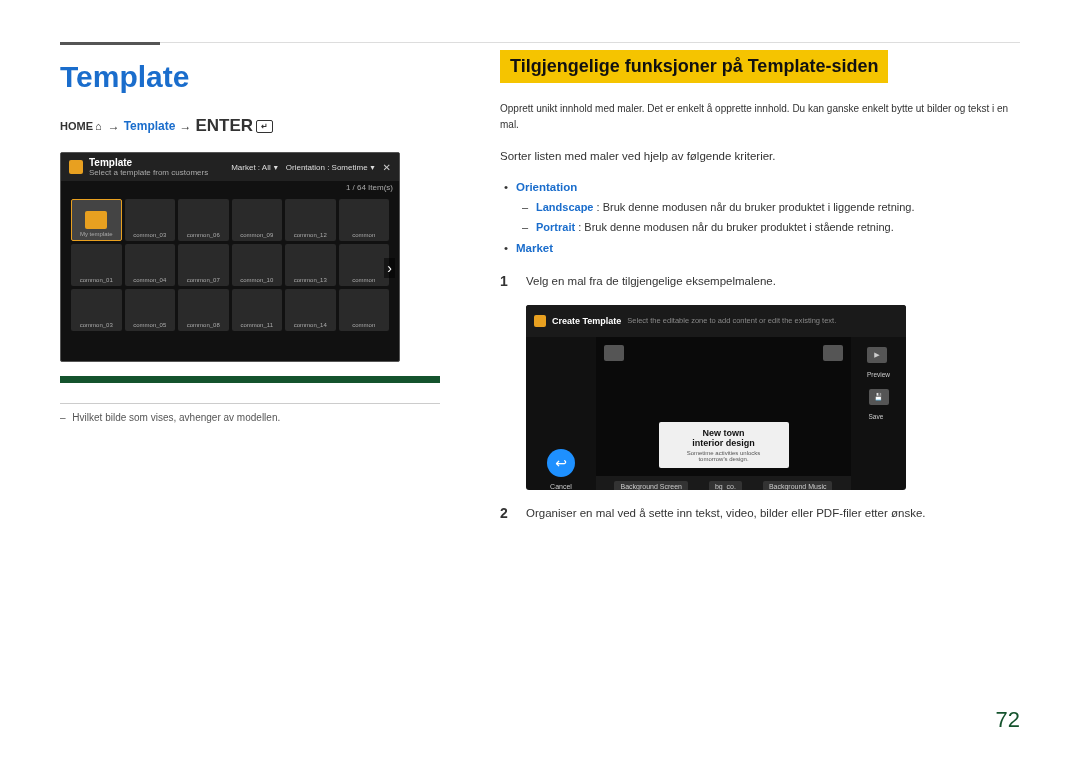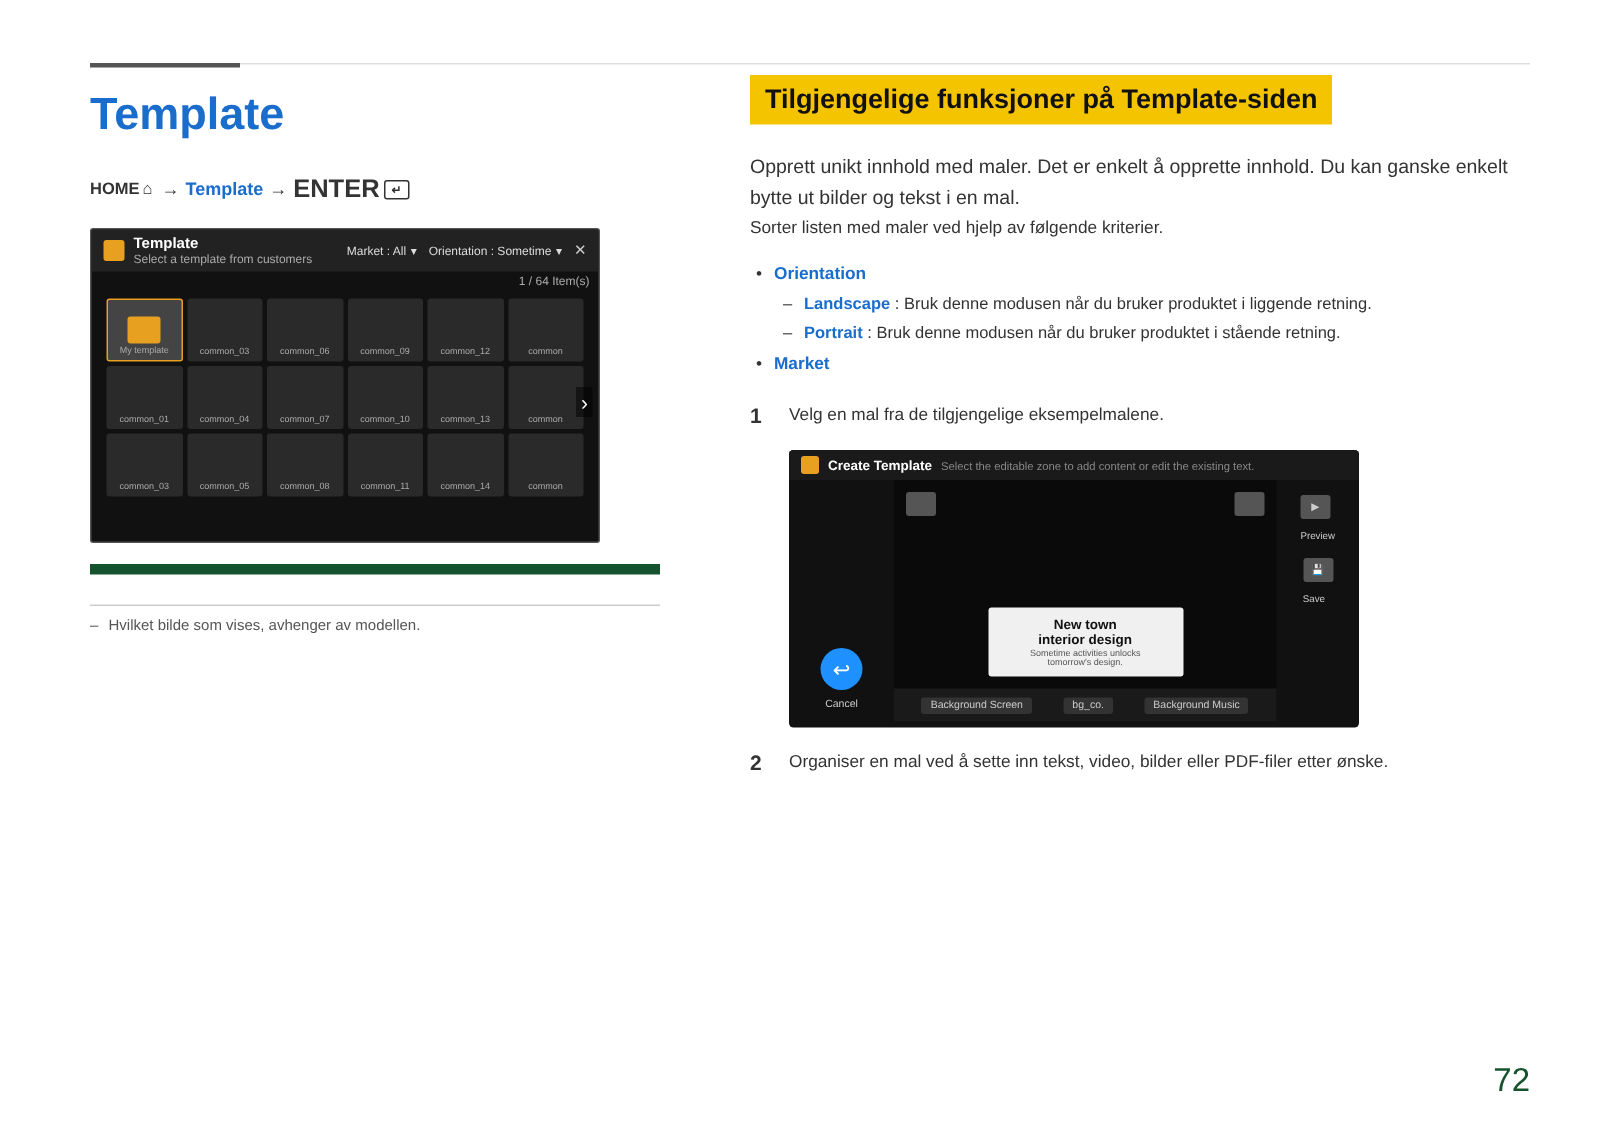--- a/index.html
+++ b/index.html
@@ -192,24 +192,24 @@
       background: #f5c400;
       font-size: 18px;
       font-weight: bold;
       color: #111;
       padding: 6px 10px;
       margin-bottom: 18px;
       display: inline-block;
     }
 
     .intro-text {
-      font-size: 13px;
+      font-size: 10px;
       color: #333;
       line-height: 1.6;
-      margin-bottom: 0;
+      margin-bottom: 14px;
     }
 
     .sort-text {
       font-size: 11.5px;
       color: #333;
       line-height: 1.6;
       margin-bottom: 12px;
     }
 
     .bullet-list {
@@ -300,21 +300,21 @@
       background: #111;
       border-radius: 3px;
       margin-left: 26px;
       margin-bottom: 14px;
       position: relative;
       overflow: hidden;
     }
 
     .ct-header {
       background: #1a1a1a;
-      height: 20px;
+      height: 32px;
       display: flex;
       align-items: center;
       padding: 0 8px;
       gap: 6px;
     }
 
     .ct-icon-box {
       width: 12px;
       height: 12px;
       background: #e8a020;

